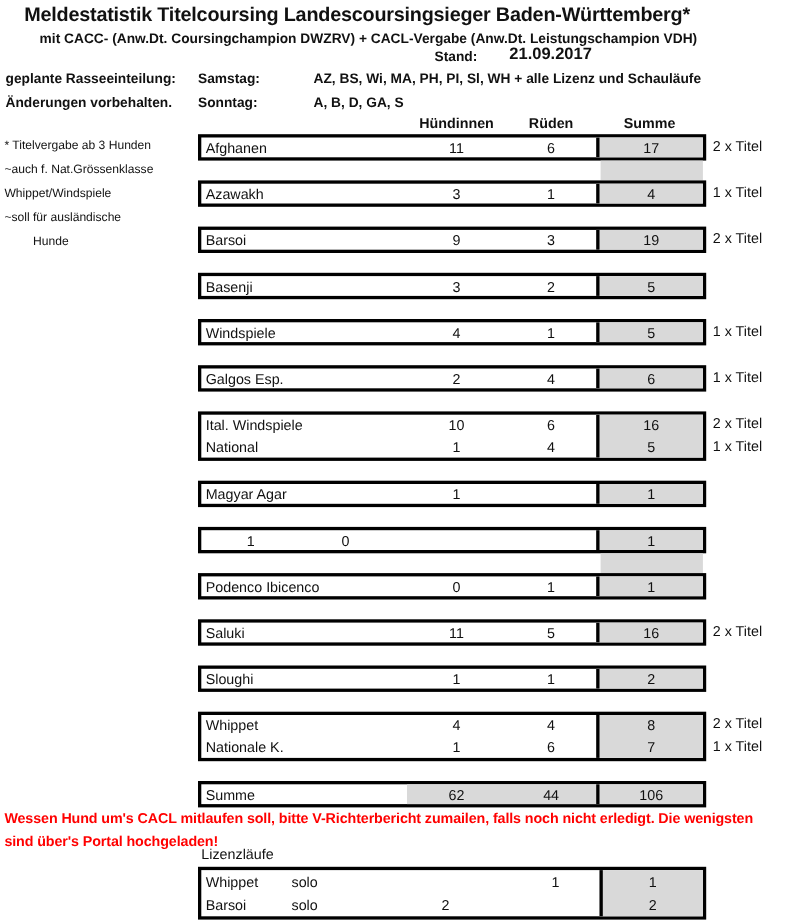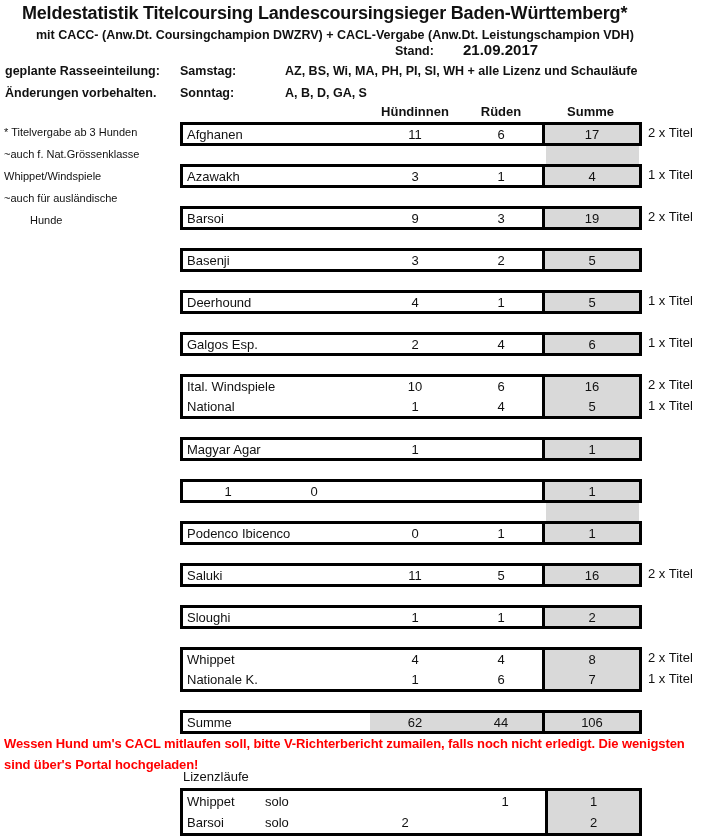--- a/index.html
+++ b/index.html
@@ -62,21 +62,21 @@
   <div class="abs plan" style="left:180px; top:86px;">Sonntag:</div>
   <div class="abs plan" style="left:285px; top:86px;">A, B, D, GA, S</div>
 
   <div class="abs col-head" style="left:370px; width:90px;">Hündinnen</div>
   <div class="abs col-head" style="left:460px; width:82px;">Rüden</div>
   <div class="abs col-head" style="left:542px; width:97px;">Summe</div>
 
   <div class="abs side-note" style="top:126px;">* Titelvergabe ab 3 Hunden</div>
   <div class="abs side-note" style="top:148px;">~auch f. Nat.Grössenklasse</div>
   <div class="abs side-note" style="top:170px;">Whippet/Windspiele</div>
-  <div class="abs side-note" style="top:192px;">~auch für ausländische</div>
+  <div class="abs side-note" style="top:192px;">~soll für ausländische</div>
   <div class="abs side-note" style="top:214px;padding-left:26px;">Hunde</div>
 
   <div class="abs notice" style="top: 736px; color: rgb(255, 0, 0);">Wessen Hund um's CACL mitlaufen soll, bitte V-Richterbericht zumailen, falls noch nicht erledigt. Die wenigsten</div>
   <div class="abs notice" style="top: 757px; color: rgb(255, 0, 0);">sind über's Portal hochgeladen!</div>
 
   <div class="abs lizenz-label">Lizenzläufe</div>
 
 <div class="block" style="top: 122px; height: 24px; border-color: rgb(0, 0, 0);">
       <div class="leftpart">
         <div class="line">
@@ -125,21 +125,21 @@
           <div class="cell-m">2</div>
         </div>
       </div>
       <div class="sumcol" style="background: rgb(217, 217, 217); border-left-color: rgb(0, 0, 0);">
         <div class="sumval">5</div>
       </div>
     </div>
     <div class="block" style="top: 290px; height: 24px; border-color: rgb(0, 0, 0);">
       <div class="leftpart">
         <div class="line">
-          <div class="cell-name">Deerhound</div>
+          <div class="cell-name">Windspiele</div>
           <div class="cell-f">4</div>
           <div class="cell-m">1</div>
         </div>
       </div>
       <div class="sumcol" style="background: rgb(217, 217, 217); border-left-color: rgb(0, 0, 0);">
         <div class="sumval">5</div>
       </div>
     </div>
     <div class="titel" style="top: 293px;">1 x Titel</div>
     <div class="block" style="top: 332px; height: 24px; border-color: rgb(0, 0, 0);">

